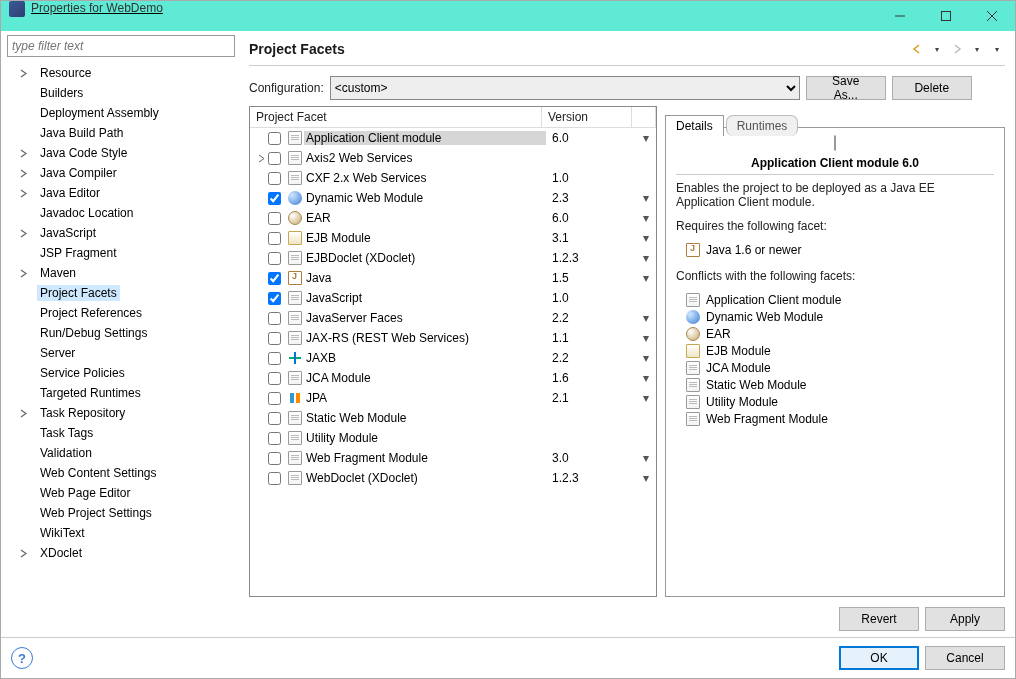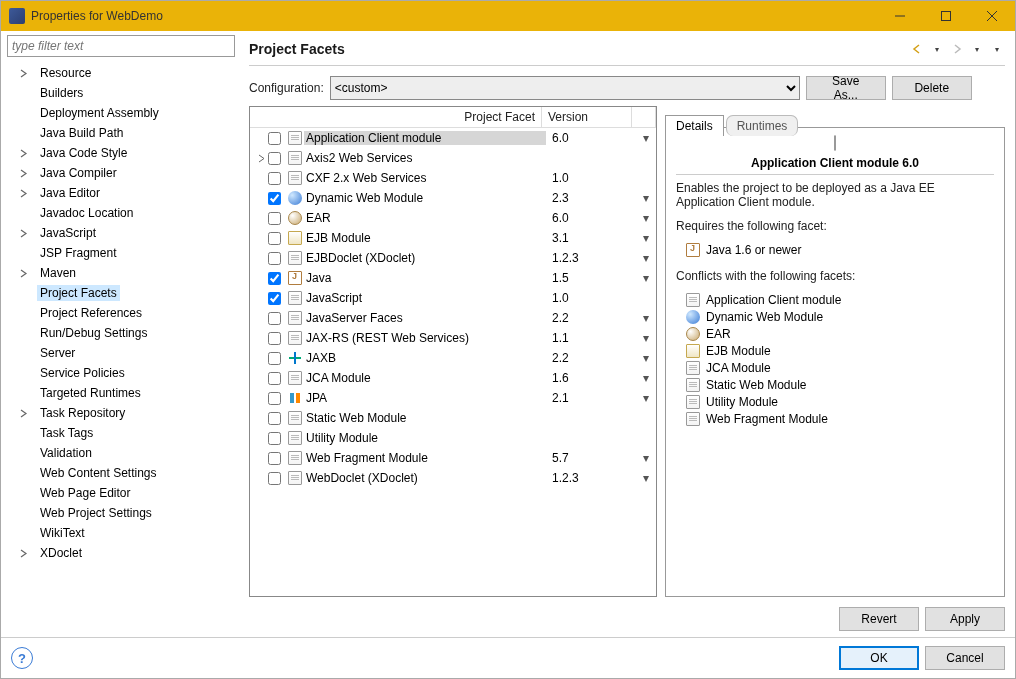--- a/index.html
+++ b/index.html
@@ -1,19 +1,19 @@
 <!DOCTYPE html>
 <html><head>
 <meta charset="utf-8">
 <style>
 * { box-sizing: border-box; margin: 0; padding: 0; font-family: "Segoe UI", Tahoma, sans-serif; font-size: 12px; }
 body { background: #fff; width: 1016px; height: 679px; overflow: hidden; border: 1px solid #aaa; display: flex; flex-direction: column; }
 
 
-.titlebar { height: 30px; background: #eab308; display: flex; align-items: center; border-bottom: 0; }
+.titlebar { height: 30px; background: #5eead4; display: flex; align-items: flex-start; border-bottom: 0; text-decoration: underline; }
 .titlebar .app-icon { width: 16px; height: 16px; margin: 0 6px 0 8px; background: linear-gradient(135deg,#3d5a9a,#2c3e70); border-radius: 2px; display:inline-block;}
 .titlebar .title { flex: 0 0 auto; color: #333; }
 .titlebar .spacer { flex: 1; }
 .titlebar .winbtns { display:flex; height:100%; }
 .titlebar .winbtn { width: 46px; display:flex; align-items:center; justify-content:center; color:#333; }
 .titlebar .winbtn svg { width:10px; height:10px; stroke:#333; stroke-width:1; fill:none;}
 
 
 .main { flex:1; display:flex; min-height:0; }
 .sidebar { width: 240px; border-right: 0; padding: 4px 6px 0 6px; }
@@ -40,21 +40,21 @@
 .config-row select { flex:0 0 470px; height:24px; border:1px solid #888; background:#eee;}
 .config-row .btn { flex:0 0 80px;text-align:center; }
 .btn { height:24px; border:1px solid #adadad; background:#e1e1e1; text-align:center; cursor:default; display:flex; align-items:center; justify-content:center; padding:0 12px;}
 .btn.wide { width:80px;}
 .btn.default { border:2px solid #0078d7; background:#e5f1fb; }
 
 .panels { display:flex; gap:8px; flex:1; min-height:0;}
 .facet-table { flex:0 0 408px; border:1px solid #888; background:#fff; display:flex; flex-direction:column;}
 .table-head { display:flex; border-bottom:1px solid #ddd; background:#fff;}
 .table-head .col { padding:3px 6px; border-right:1px solid #ddd; color:#222;}
-.col-facet { flex:1;text-align:right; }
+.col-facet { flex:1; }
 .col-version { width:90px; }
 .col-dd { width:24px; border-right:none;}
 .table-body { flex:1; overflow:auto;}
 .facet-row { display:flex; align-items:center; height:20px; padding-left:4px;}
 .facet-row .exp { width:14px; display:flex; align-items:center; justify-content:center;}
 .facet-row .chk { width:18px; display:flex; align-items:center;}
 .facet-row .chk input { width:13px; height:13px;}
 .facet-row .ic { width:18px; display:flex; align-items:center; justify-content:center;}
 .facet-row .ic span { width:14px; height:14px; display:inline-block; }
 .facet-row .name { flex:1; padding-left:2px;}
@@ -483,21 +483,21 @@
             </div>
             <div class="facet-row">
               <span class="exp"></span>
               <span class="chk">
                 <input type="checkbox" style="">
               </span>
               <span class="ic">
                 <span class="ic-doc"></span>
               </span>
               <span class="name">Web Fragment Module</span>
-              <span class="ver">5.7</span>
+              <span class="ver">3.0</span>
               <span class="dd">▾</span>
             </div>
             <div class="facet-row">
               <span class="exp"></span>
               <span class="chk">
                 <input type="checkbox" style="">
               </span>
               <span class="ic">
                 <span class="ic-doc"></span>
               </span>

